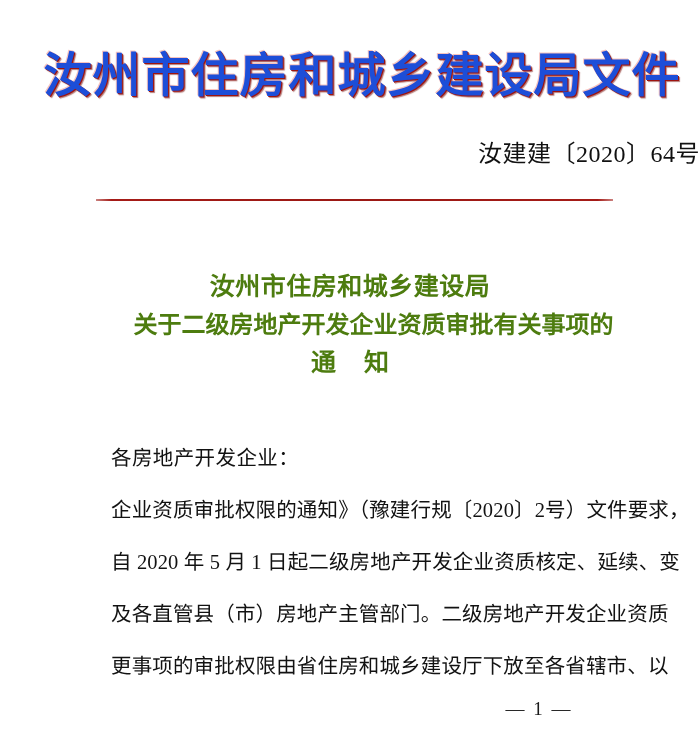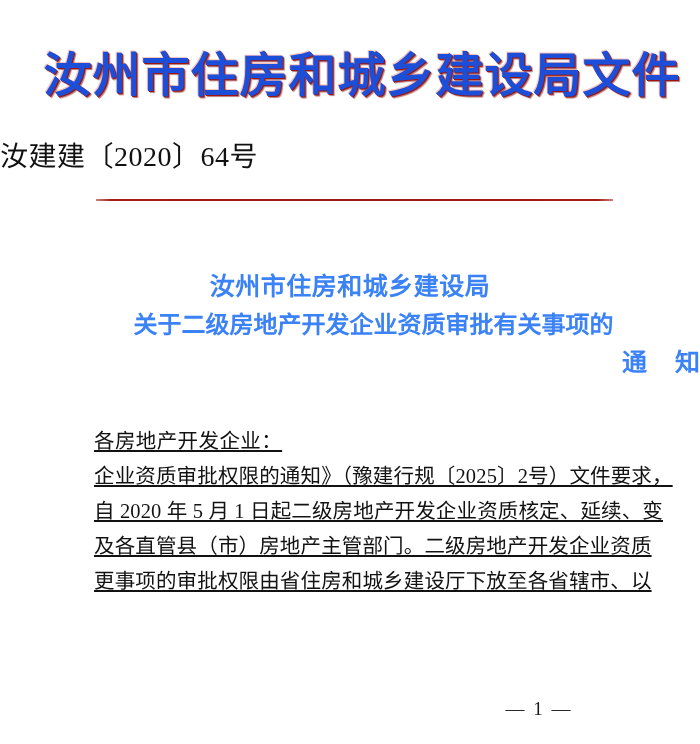--- a/index.html
+++ b/index.html
@@ -40,22 +40,22 @@
       -1px -1px 0 rgba(232, 82, 70, 0.35);
     -webkit-font-smoothing: antialiased;
   }
 
   
   .doc-number {
     position: absolute;
     top: 140px;
     left: 0;
     width: 700px;
-    text-align: left;
-    font-size: 28px;
+    text-align: right;
+    font-size: 24px;
     line-height: 1.2;
     letter-spacing: 0.5px;
     color: #111111;
     white-space: nowrap;
   }
 
   
   .red-rule {
     position: absolute;
     top: 199px;
@@ -74,57 +74,55 @@
   
   .title-block {
     position: absolute;
     top: 268px;
     left: 0;
     width: 700px;
     text-align: center;
     font-weight: 700;
     font-size: 25px;
     line-height: 38px;
-    color: #3b82f6;
+    color: #4d7c0f;
     letter-spacing: 0.5px;
   }
   .title-block .tline {
     display: block;
     white-space: nowrap;
   }
   .title-block .tline-wide {
     font-size: 24px;
     letter-spacing: 0px;
     margin-left: 47px;
   }
   .title-block .tline-notice {
     letter-spacing: 0px;
-    text-align: right;
   }
   .title-block .tline-notice .gap {
     display: inline-block;
     width: 28px;
   }
 
   
   .body-text {
     position: absolute;
     top: 424px;
     left: 94px;
     width: 520px;
     font-size: 20.5px;
     line-height: 35px;
     color: #121212;
     text-align: justify;
     text-justify: inter-ideograph;
   }
   .body-text p {
-    margin: 0;
+    margin: 17px;
     white-space: nowrap;
-    text-decoration: underline;
   }
   .body-text p.salutation {
     white-space: nowrap;
     letter-spacing: 0.4px;
   }
   .body-text p.para-line {
     letter-spacing: 0.15px;
   }
   .body-text p.indent {
     text-indent: 2em;
@@ -161,21 +159,21 @@
   <div class="title-block">
     <span class="tline">汝州市住房和城乡建设局</span>
     <span class="tline tline-wide">关于二级房地产开发企业资质审批有关事项的</span>
     <span class="tline tline-notice">
       <span>通</span><span class="gap"></span><span>知</span>
     </span>
   </div>
 
   <div class="body-text">
     <p class="salutation">各房地产开发企业：</p>
-    <p class="para-line">企业资质审批权限的通知》（豫建行规〔2025〕2号）文件要求，</p>
+    <p class="para-line">企业资质审批权限的通知》（豫建行规〔2020〕2号）文件要求，</p>
     <p class="para-line">自 2020 年 5 月 1 日起二级房地产开发企业资质核定、延续、变</p>
     <p class="para-line">及各直管县（市）房地产主管部门。二级房地产开发企业资质</p>
     <p class="para-line">更事项的审批权限由省住房和城乡建设厅下放至各省辖市、以</p>
   </div>
 
   <div class="page-number">
     <span class="pn-inner">— 1 —</span>
   </div>
 
 </div>

